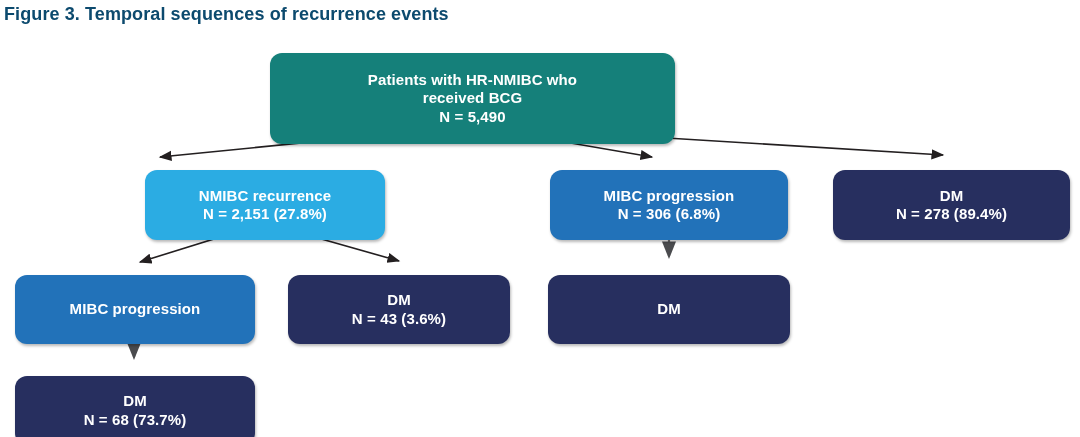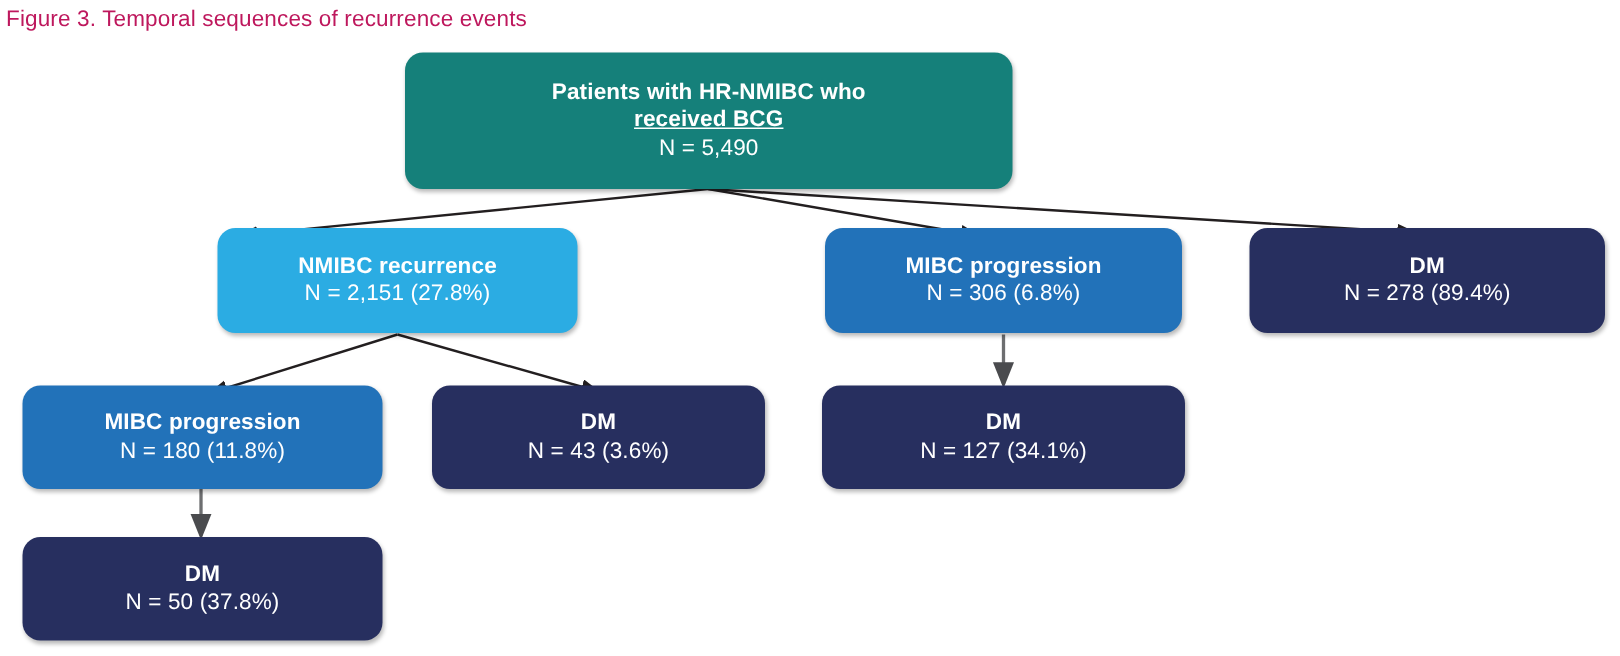--- a/index.html
+++ b/index.html
@@ -14,23 +14,23 @@
     position: relative;
     width: 1080px;
     height: 437px;
     background: #ffffff;
     overflow: hidden;
   }
   #figure-title {
     position: absolute;
     left: 4px;
     top: 4px;
-    font-size: 15px;
-    font-weight: normal;
-    color: #be185d;
+    font-size: 18px;
+    font-weight: bold;
+    color: #0c4a6e;
     letter-spacing: 0.1px;
     white-space: nowrap;
   }
   #edges-layer {
     position: absolute;
     left: 0;
     top: 0;
     width: 1080px;
     height: 437px;
     pointer-events: none;
@@ -40,33 +40,34 @@
     box-sizing: border-box;
     border-radius: 12px;
     display: flex;
     flex-direction: column;
     align-items: center;
     justify-content: center;
     color: #ffffff;
     text-align: center;
     line-height: 1.22;
     box-shadow: 1px 2px 3px rgba(0,0,0,0.28);
+    margin-top: 18px;
   }
   .node .node-title {
     font-size: 15px;
     font-weight: bold;
     letter-spacing: 0.1px;
   }
   .node .node-count {
     font-size: 15px;
-    font-weight: normal;
+    font-weight: bold;
     letter-spacing: 0.1px;
   }
   .node.root .node-title { font-size: 15px; }
-  .node.root .node-title-2 { font-size: 15px; font-weight: bold; text-decoration: underline; }
+  .node.root .node-title-2 { font-size: 15px; font-weight: bold; }
 </style>
 </head>
 <body>
 
 <div id="figure-root">
 
   <div id="figure-title">Figure 3. Temporal sequences of recurrence events</div>
 
   <svg id="edges-layer" viewBox="0 0 1080 437" width="1080" height="437">
     <defs>
@@ -109,31 +110,29 @@
     <div class="node-count">N = 306 (6.8%)</div>
   </div>
 
   <div class="node" style="left:833px; top:152px; width:237px; height:70px; background:#272f5f;">
     <div class="node-title">DM</div>
     <div class="node-count">N = 278 (89.4%)</div>
   </div>
 
   <div class="node" style="left:15px; top:257px; width:240px; height:69px; background:#2272b9;">
     <div class="node-title">MIBC progression</div>
-    <div class="node-count">N = 180 (11.8%)</div>
   </div>
 
   <div class="node" style="left:288px; top:257px; width:222px; height:69px; background:#272f5f;">
     <div class="node-title">DM</div>
     <div class="node-count">N = 43 (3.6%)</div>
   </div>
 
   <div class="node" style="left:548px; top:257px; width:242px; height:69px; background:#272f5f;">
     <div class="node-title">DM</div>
-    <div class="node-count">N = 127 (34.1%)</div>
   </div>
 
   <div class="node" style="left:15px; top:358px; width:240px; height:69px; background:#272f5f;">
     <div class="node-title">DM</div>
-    <div class="node-count">N = 50 (37.8%)</div>
+    <div class="node-count">N = 68 (73.7%)</div>
   </div>
 
 </div>
 
 </body></html>

